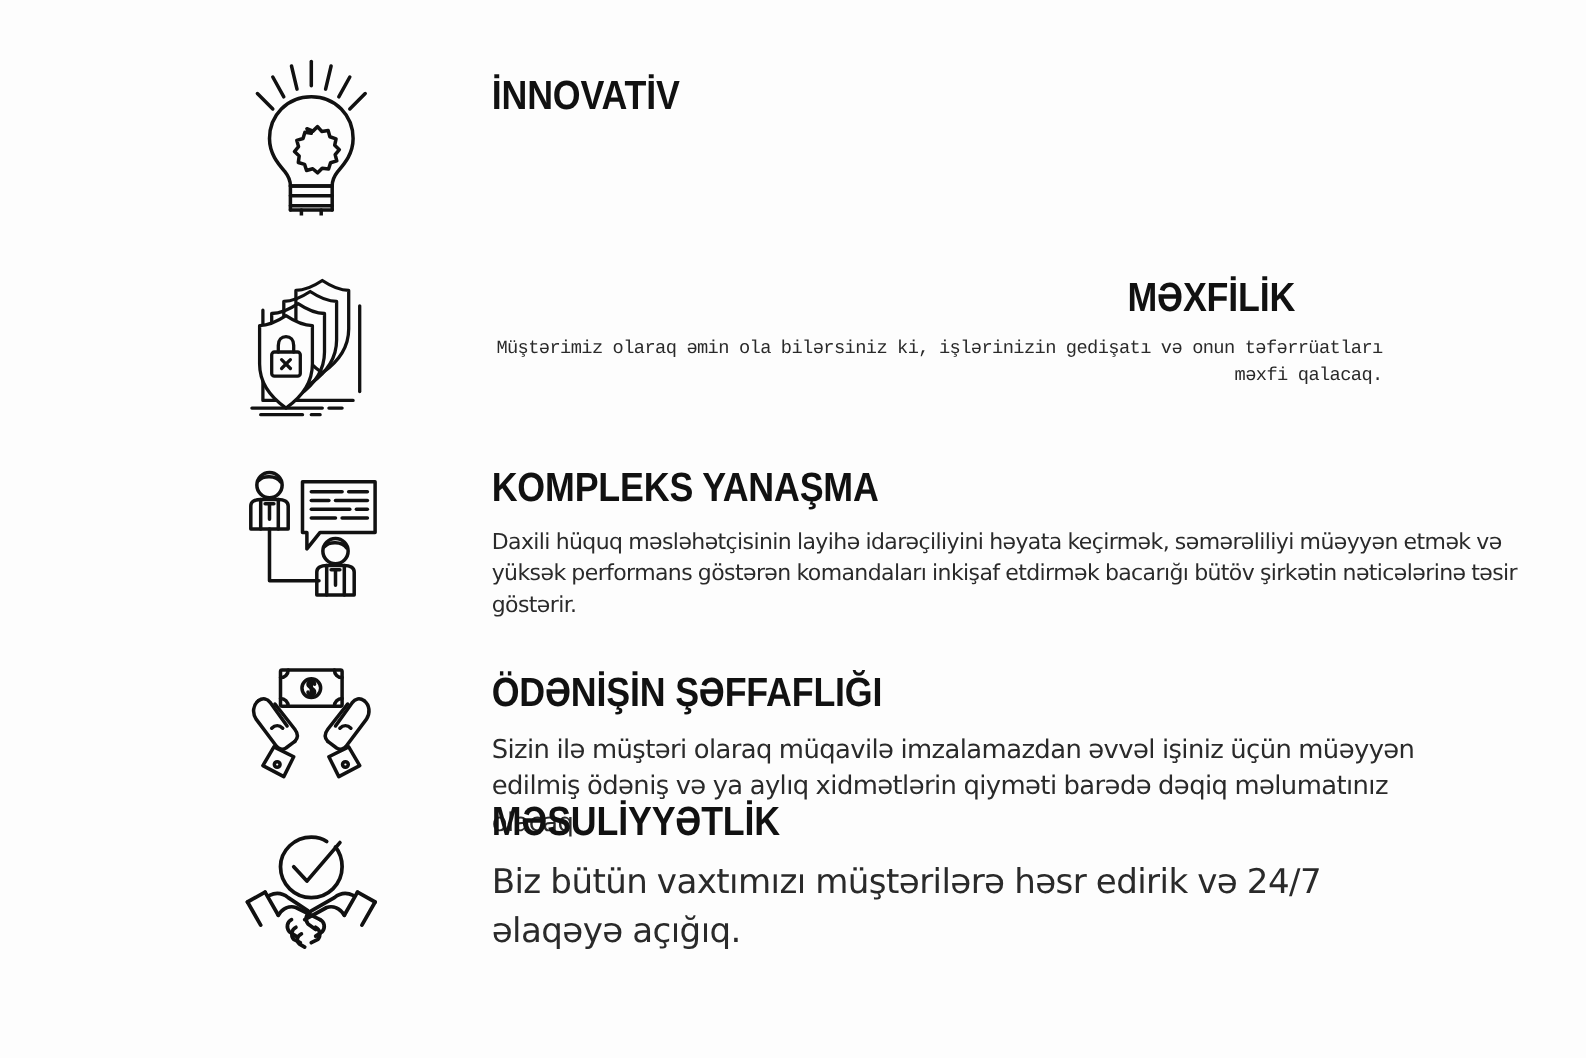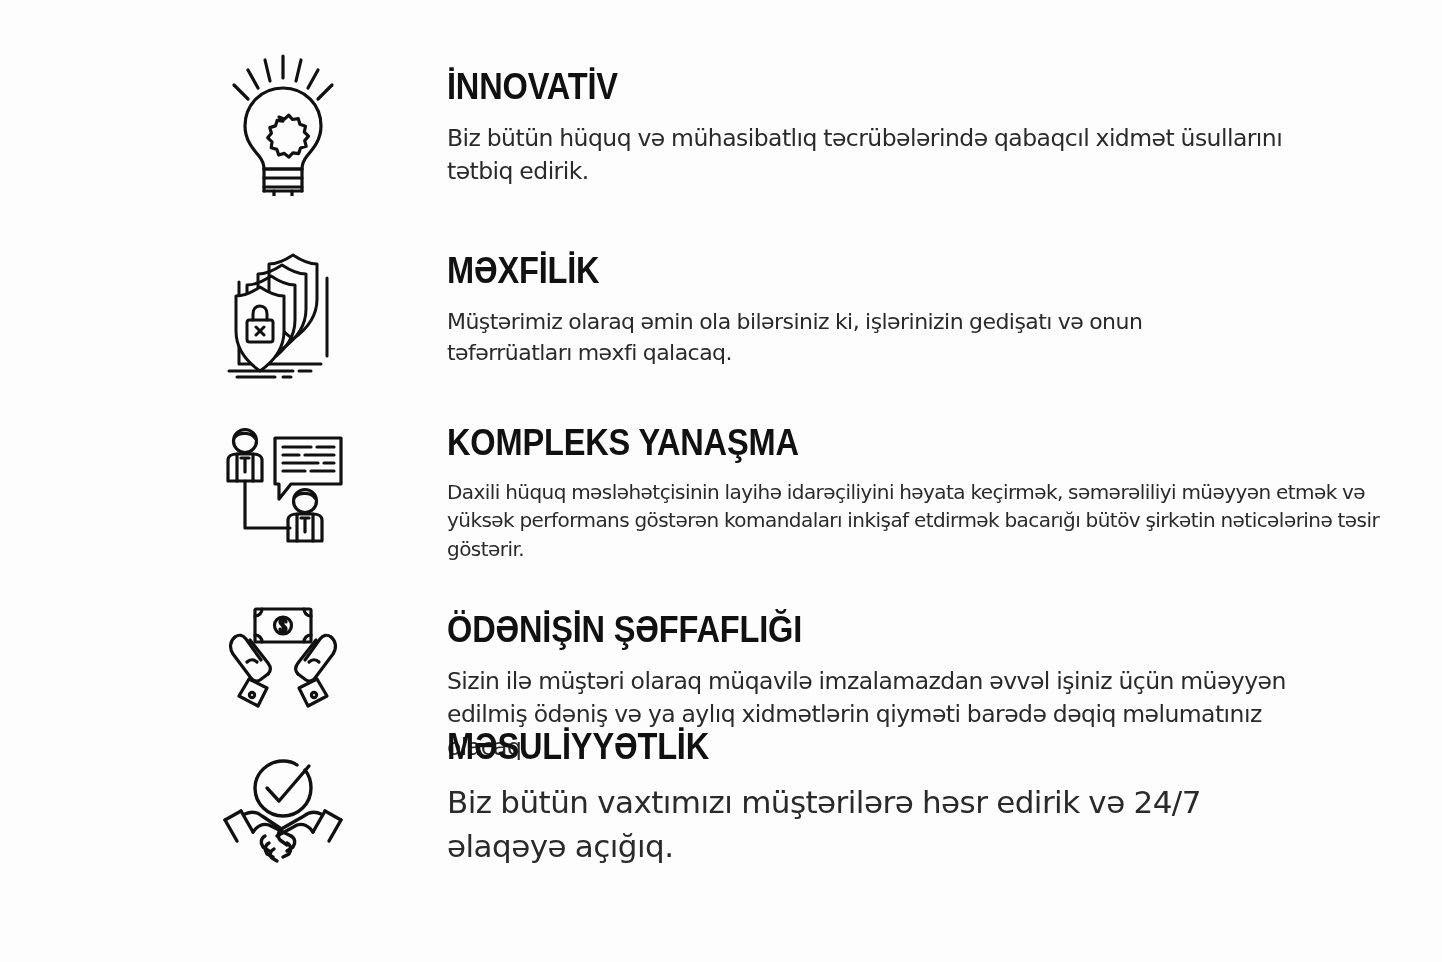--- a/index.html
+++ b/index.html
@@ -59,23 +59,23 @@
     word-spacing: -0.5px;
   }
 
   
   .sec1 .icon-cell { left: 208px; top: 52px;  width: 150px; }
   .sec1 .text-cell { top: 68px; width: 900px; }
   .sec1 .feature-title { font-size: 37px; }
   .sec1 .feature-body  { font-size: 23.5px; margin-top: 16px; width: 890px; }
 
   .sec2 .icon-cell { left: 208px; top: 252px; width: 150px; }
-  .sec2 .text-cell { top: 252px; width: 830px; }
+  .sec2 .text-cell { top: 252px; width: 830px; text-align: right; }
   .sec2 .feature-title { font-size: 37px; }
-  .sec2 .feature-body  { font-size: 22px; margin-top: 16px; width: 810px; }
+  .sec2 .feature-body  { font-size: 17px; margin-top: 16px; width: 810px; font-family: Liberation Mono, monospace; }
 
   .sec3 .icon-cell { left: 208px; top: 424px; width: 150px; }
   .sec3 .text-cell { top: 424px; width: 950px; }
   .sec3 .feature-title { font-size: 37px; }
   .sec3 .feature-body  { font-size: 20px; margin-top: 16px; width: 940px; }
 
   .sec4 .icon-cell { left: 208px; top: 600px; width: 150px; }
   .sec4 .text-cell { top: 611px; width: 900px; }
   .sec4 .feature-title { font-size: 37px; }
   .sec4 .feature-body  { font-size: 23.5px; margin-top: 16px; width: 890px; }
@@ -122,21 +122,20 @@
           <line x1="85" y1="117" x2="85" y2="139"></line>
           <line x1="47" y1="139" x2="85" y2="139"></line>
 
           <path d="M57 139 L57 151 L75 151 L75 139"></path>
           <path d="M62 151 L62 160 L70 160 L70 151"></path>
         </g>
       </svg>
     </div>
     <div class="text-cell">
       <div class="feature-title">İNNOVATİV</div>
-      <div class="feature-body">Biz bütün hüquq və mühasibatlıq təcrübələrində qabaqcıl xidmət üsullarını tətbiq edirik.</div>
     </div>
   </div>
 
   <div class="feature sec2">
     <div class="icon-cell">
       <svg width="132" height="130" viewBox="0 0 132 130">
         <g fill="none" stroke="#111" stroke-width="3" stroke-linecap="round" stroke-linejoin="round">
 
           <path d="M22 30 L22 112 L104 112"></path>
           <path d="M110 26 L110 104"></path>

